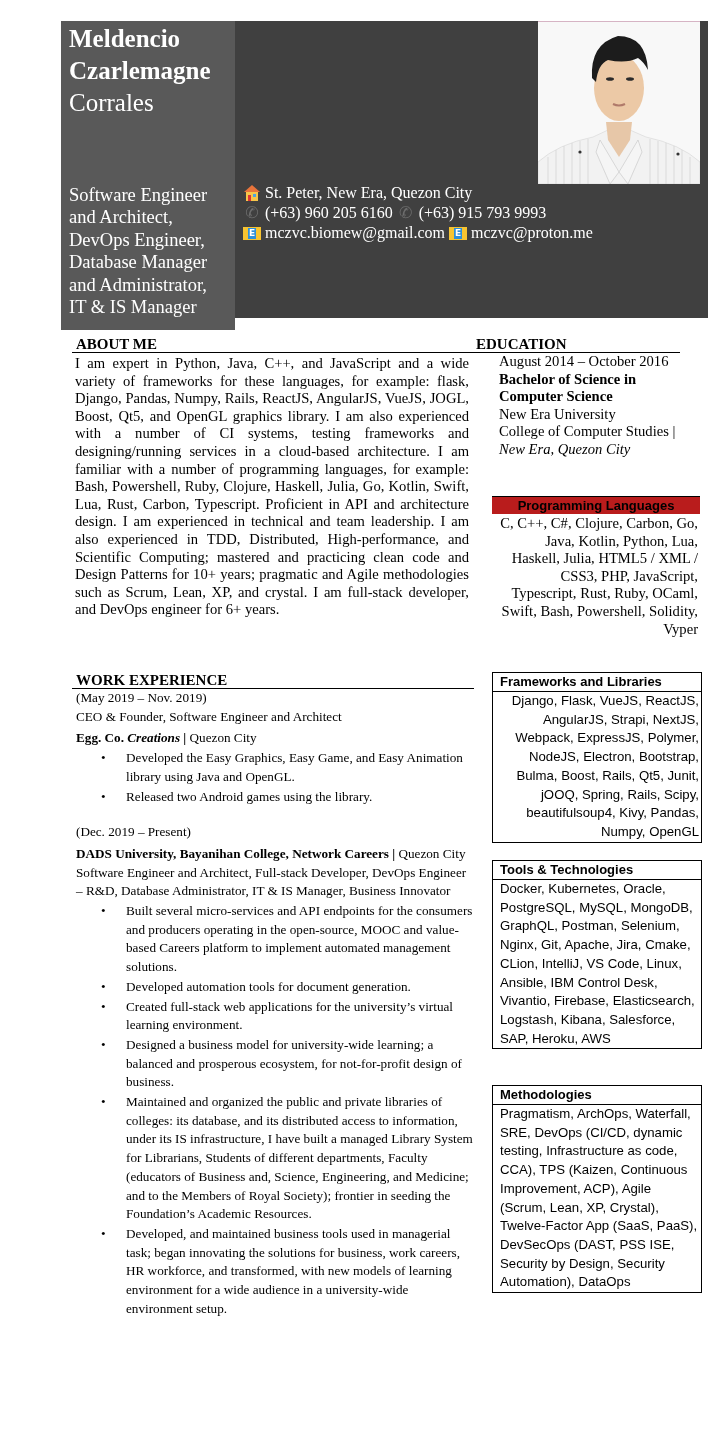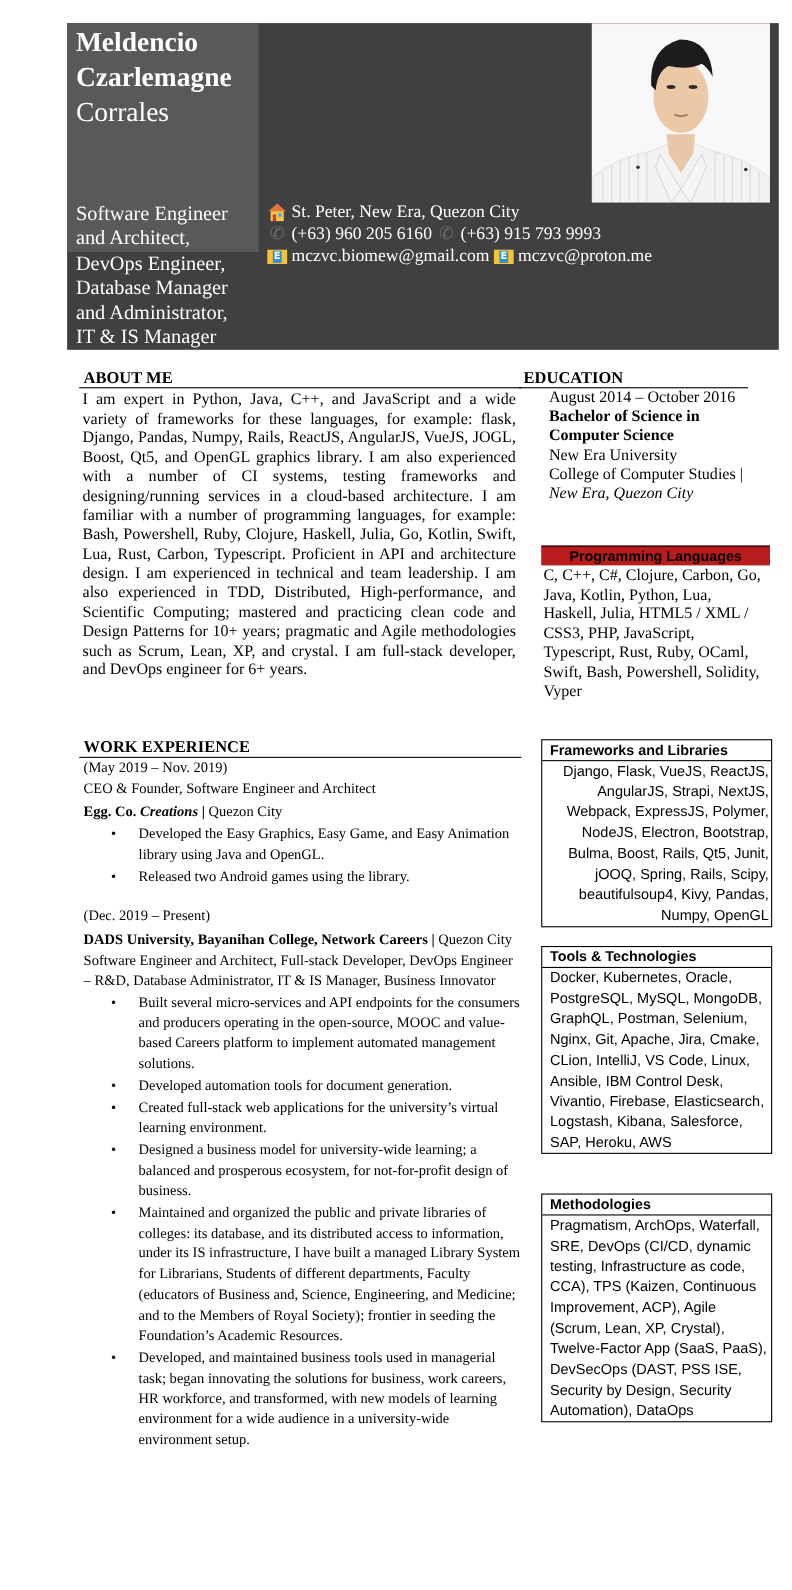--- a/index.html
+++ b/index.html
@@ -1,20 +1,20 @@
 <!DOCTYPE html>
 <html><head>
 <meta charset="utf-8">
 <style>
   html, body { margin: 0; padding: 0; background: #ffffff; }
   body { width: 720px; height: 1445px; position: relative; overflow: hidden; color: #000; }
   .serif { font-family: "Liberation Serif", "DejaVu Serif", serif; }
 
   .header { position: absolute; left: 61px; top: 21px; width: 647px; height: 297px; background: #404040; }
-  .header-left { position: absolute; left: 0; top: 0; width: 174px; height: 208px; background: #595959; color: #fff; }
+  .header-left { position: absolute; left: 0; top: 0; width: 174px; height: 309px; background: #595959; color: #fff; }
   .name { position: absolute; left: 8px; top: 2px; font-size: 25px; line-height: 32px; }
   .name .b { font-weight: bold; display: block; }
   .name .r { display: block; }
   .titles { position: absolute; left: 8px; top: 163px; font-size: 18.5px; line-height: 22.4px; }
   .titles div { white-space: nowrap; }
   .photo { position: absolute; left: 477px; top: 0px; width: 162px; height: 162px; background: #fff; border-top: 1px solid #d6b4c4; overflow: hidden; }
   .contacts { position: absolute; left: 182px; top: 162px; color: #fff; font-size: 16px; line-height: 20px; }
   .contacts .row { white-space: nowrap; display: flex; align-items: center; gap: 4px; }
   .ic { display: inline-block; width: 18px; height: 16px; position: relative; vertical-align: middle; }
   .ic-house .roof { position: absolute; left: 1px; top: 0; width: 0; height: 0; border-left: 8px solid transparent; border-right: 8px solid transparent; border-bottom: 7px solid #e8743b; }
@@ -27,21 +27,21 @@
 
   .sec-head { position: absolute; font-family: "Liberation Serif", serif; font-weight: bold; font-size: 15px; line-height: 16px; border-bottom: 1.5px solid #000; padding-left: 4px; }
   .about-text { position: absolute; left: 75px; top: 355px; width: 394px; font-family: "Liberation Serif", serif; font-size: 14.6px; line-height: 17.6px; text-align: justify; }
 
   .edu { position: absolute; left: 499px; top: 353px; font-family: "Liberation Serif", serif; font-size: 14.6px; line-height: 17.6px; }
   .edu .b { font-weight: bold; }
   .edu .i { font-style: italic; }
 
   .plang { position: absolute; left: 492px; top: 496px; width: 208px; }
   .plang .ph { background: #b91c1c; border-top: 1.5px solid #000; font-family: "Liberation Sans", sans-serif; font-weight: bold; font-size: 13px; line-height: 17px; text-align: center; }
-  .plang .pb { font-family: "Liberation Serif", serif; font-size: 14.6px; line-height: 17.6px; text-align: left; padding: 1px 2px 0; }
+  .plang .pb { font-family: "Liberation Serif", serif; font-size: 14.6px; line-height: 17.6px; text-align: right; padding: 1px 2px 0; }
 
   .box { position: absolute; left: 492px; width: 208px; border: 1px solid #000; font-family: "Liberation Sans", "DejaVu Sans", sans-serif; }
   .box .bh { font-weight: bold; font-size: 13px; line-height: 18px; padding-left: 7px; border-bottom: 1px solid #000; }
   .box .bb { font-size: 13.2px; line-height: 18.7px; padding: 0 2px 0 7px; }
   .box .bb.center { text-align: right; padding: 0 2px; }
 
   .work { position: absolute; left: 76px; top: 689px; width: 400px; font-family: Liberation Serif, serif; font-size: 13.2px; line-height: 18.7px; }
   .work .job { margin-bottom: 17px; }
   .work .line { display: block; }
   .work .company { font-weight: bold; margin-top: 3px; }

